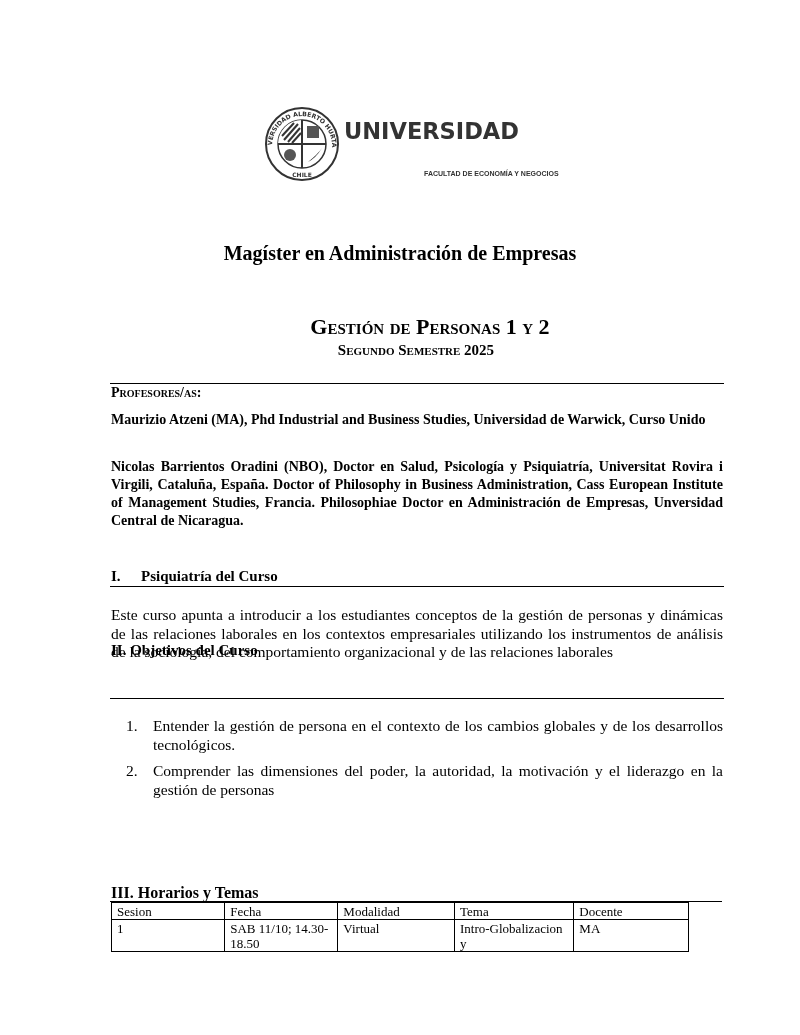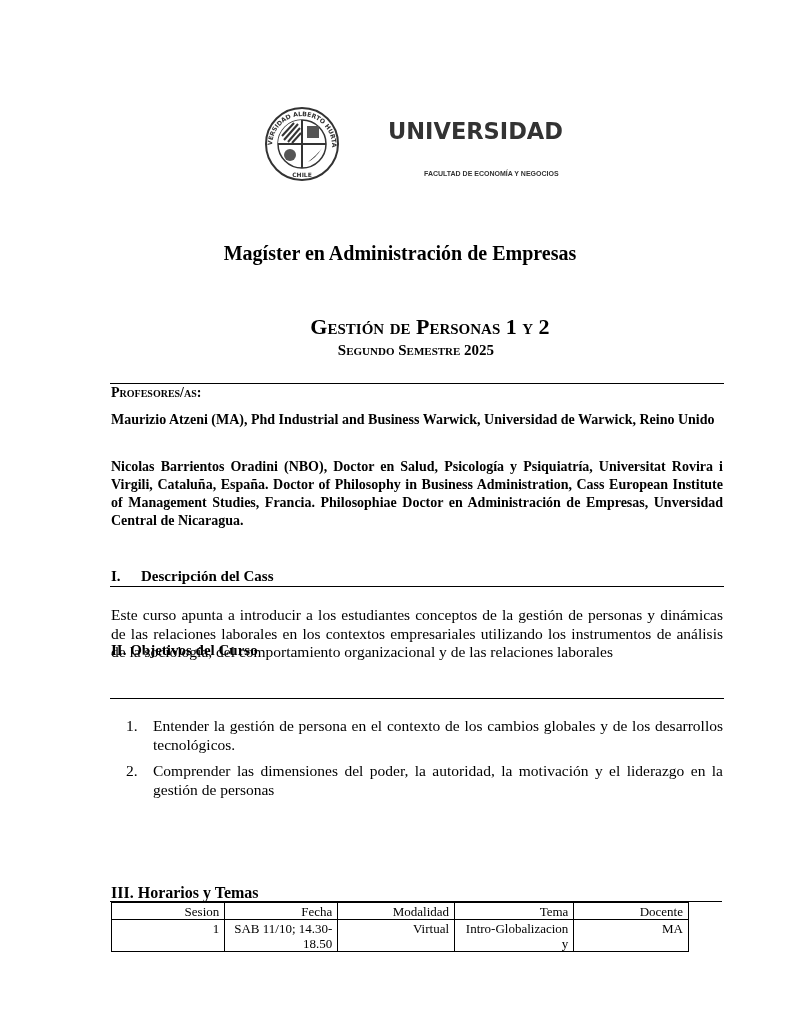--- a/index.html
+++ b/index.html
@@ -4,21 +4,21 @@
 <style>
   html, body { margin: 0; padding: 0; background: #ffffff; }
   body { width: 800px; height: 1035px; position: relative; overflow: hidden;
          font-family: "Liberation Serif", serif; color: #000; }
   .abs { position: absolute; }
 
   
   .logo { left: 264px; top: 106px; width: 310px; height: 78px; }
   .emblem { position: absolute; left: 0; top: 0; width: 76px; height: 76px; }
   .logo-title { position: absolute; left: 80px; top: 14px; font-family: "DejaVu Sans", sans-serif;
-                font-weight: bold; font-size: 22.5px; line-height: 23px; color: #333; letter-spacing: 0px; margin-left: 44px; }
+                font-weight: bold; font-size: 22.5px; line-height: 23px; color: #333; letter-spacing: 0px; }
   .logo-sub { position: absolute; left: 160px; top: 64px; font-family: Liberation Sans, sans-serif;
               font-weight: bold; font-size: 7px; color: #333; letter-spacing: 0px; white-space: nowrap; }
 
   .program { left: 0; width: 840px; top: 242px; text-align: center; font-weight: bold; font-size: 20px; }
   .course-title { left: 0; width: 840px; top: 314px; text-align: center; font-weight: bold; font-size: 22px; font-variant: small-caps; margin-left: 30px; }
   .semester { left: 0; width: 840px; top: 342px; text-align: center; font-weight: bold; font-size: 15px; font-variant: small-caps; padding-left: 16px; }
 
   .rule { position: absolute; left: 110px; width: 614px; height: 0; border-top: 1.5px solid #000; }
 
   .prof-label { left: 111px; top: 385px; font-weight: bold; font-size: 14px; font-variant: small-caps; }
@@ -27,21 +27,21 @@
   .section-h { left: 111px; font-weight: bold; font-size: 15px; }
   .section-h .num { display: inline-block; width: 30px; }
   .para { left: 111px; width: 612px; font-size: 15.5px; line-height: 18.5px; text-align: justify; }
 
   .olist { left: 126px; width: 597px; font-size: 15.5px; line-height: 18.5px; margin: 0; padding: 0; list-style: none; }
   .olist li { position: relative; padding-left: 27px; text-align: justify; margin-bottom: 8px; }
   .olist li .n { position: absolute; left: 0; top: 0; }
 
   table.sched { position: absolute; left: 111px; top: 902px; width: 578px; border-collapse: collapse;
                 font-size: 13px; line-height: 15px; }
-  table.sched td { border: 1.5px solid #000; vertical-align: top; padding: 1px 5px 0 5px; width: 115px; text-align: right; }
+  table.sched td { border: 1.5px solid #000; vertical-align: top; padding: 1px 5px 0 5px; width: 115px; }
 </style>
 </head>
 <body>
 
 <div class="abs logo">
   <svg class="emblem" viewBox="0 0 76 76">
     <circle cx="38" cy="38" r="36" fill="#fff" stroke="#333" stroke-width="2"></circle>
     <circle cx="38" cy="38" r="24" fill="#fff" stroke="#333" stroke-width="1.5"></circle>
     <path d="M14 38 A24 24 0 0 1 38 14 L38 38 Z" fill="#fff"></path>
     <g stroke="#333" stroke-width="2">
@@ -66,25 +66,25 @@
   </div>
   <div class="logo-sub">FACULTAD DE ECONOMÍA Y NEGOCIOS</div>
 </div>
 
 <div class="abs program" style="width:800px;">Magíster en Administración de Empresas</div>
 <div class="abs course-title" style="width:800px;">Gestión de Personas 1 y 2</div>
 <div class="abs semester" style="width:800px;">Segundo Semestre 2025</div>
 
 <div class="rule" style="top:383px;"></div>
 <div class="abs prof-label">Profesores/as:</div>
-<div class="abs prof-text" style="top:411px;">Maurizio Atzeni (MA), Phd Industrial and Business Warwick, Universidad de Warwick, Reino Unido</div>
+<div class="abs prof-text" style="top:411px;">Maurizio Atzeni (MA), Phd Industrial and Business Studies, Universidad de Warwick, Curso Unido</div>
 <div class="abs prof-text" style="top:458px;">Nicolas Barrientos Oradini (NBO), Doctor en Salud, Psicología y Psiquiatría, Universitat Rovira i Virgili, Cataluña, España. Doctor of Philosophy in Business Administration, Cass European Institute of Management Studies, Francia. Philosophiae Doctor en Administración de Empresas, Unversidad Central de Nicaragua.</div>
 
 <div class="abs section-h" style="top:568px;">
-  <span class="num">I.</span><span>Descripción del Cass</span>
+  <span class="num">I.</span><span>Psiquiatría del Curso</span>
 </div>
 <div class="rule" style="top:586px;"></div>
 <div class="abs para" style="top:606px;">Este curso apunta a introducir a los estudiantes conceptos de la gestión de personas y dinámicas de las relaciones laborales en los contextos empresariales utilizando los instrumentos de análisis de la sociología, del comportamiento organizacional y de las relaciones laborales</div>
 
 <div class="abs section-h" style="top:642px;">
   <span>II.</span>&nbsp;<span>Objetivos del Curso</span>
 </div>
 <div class="rule" style="top:698px;"></div>
 <ul class="abs olist" style="top:717px;">
   <li><span class="n">1.</span><span>Entender la gestión de persona en el contexto de los cambios globales y de los desarrollos tecnológicos.</span></li>

